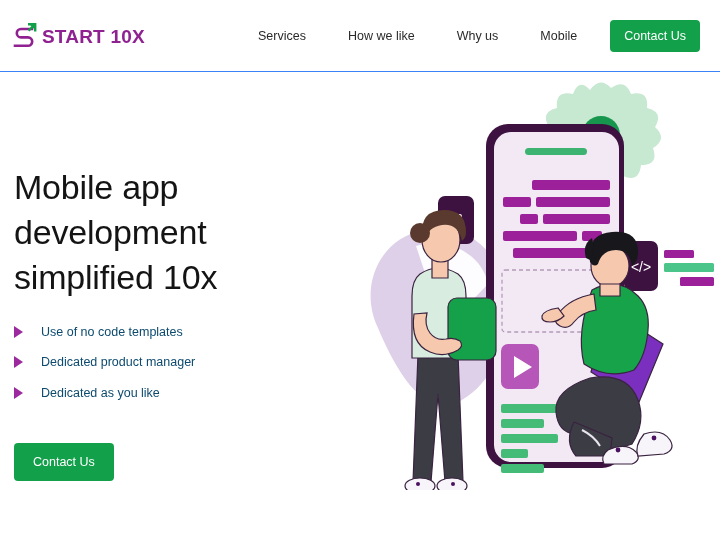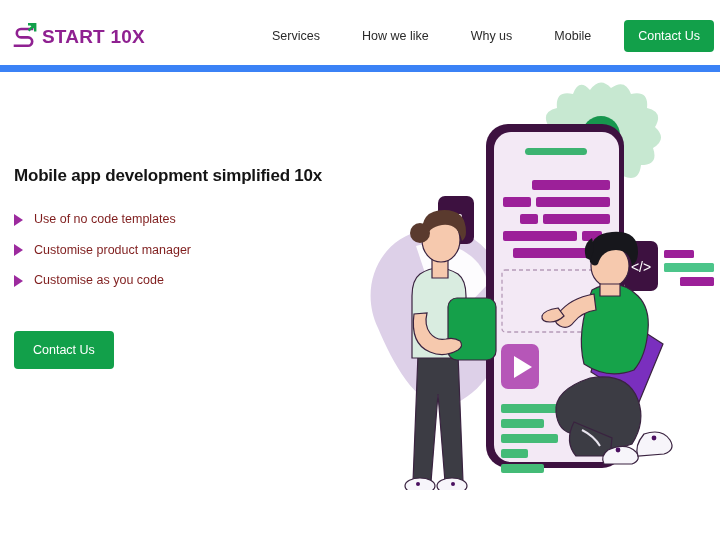--- a/index.html
+++ b/index.html
@@ -22,21 +22,21 @@
     background: #ffffff;
   }
 
   
   .header {
     position: absolute;
     left: 0; top: 0;
     width: 720px;
     height: 72px;
     background: #ffffff;
-    border-bottom: 7px solid #3b82f6;
+    border-bottom: 1px solid #3b82f6;
     box-sizing: border-box;
     display: flex;
     align-items: center;
   }
   .brand {
     position: absolute;
     left: 12px;
     top: 22px;
     display: flex;
     align-items: center;
@@ -53,21 +53,21 @@
     font-size: 19px;
     font-weight: 600;
     letter-spacing: 0.2px;
     color: #8f2191;
     white-space: nowrap;
     line-height: 1;
   }
 
   .nav {
     position: absolute;
-    right: 6px;
+    right: 20px;
     top: 0;
     height: 72px;
     display: flex;
     align-items: center;
     gap: 0;
   }
   .nav-link {
     font-size: 12.5px;
     color: #2a2a2a;
     text-decoration: none;
@@ -90,22 +90,22 @@
   }
 
   
   .hero-left {
     position: absolute;
     left: 14px;
     top: 165px;
     width: 340px;
   }
   .hero-title {
-    font-size: 17px;
-    font-weight: 700;
+    font-size: 34px;
+    font-weight: 400;
     line-height: 1.32;
     letter-spacing: -0.2px;
     color: #141414;
     margin: 0 0 26px 0;
     max-width: 310px;
   }
   .bullets {
     list-style: none;
     margin: 0;
     padding: 0;
@@ -118,22 +118,23 @@
   }
   .bullet-marker {
     width: 0; height: 0;
     border-left: 9px solid #9c2a9e;
     border-top: 6px solid transparent;
     border-bottom: 6px solid transparent;
     flex: none;
   }
   .bullet-text {
     font-size: 12.5px;
-    color: #7f1d1d;
+    color: #0c4a6e;
     line-height: 1;
+    margin-left: 7px;
   }
   .hero-cta {
     margin-top: 26px;
     background: #12a04a;
     color: #ffffff;
     font-size: 12.5px;
     border: none;
     border-radius: 4px;
     padding: 12px 19px;
     cursor: pointer;
@@ -181,25 +182,25 @@
   <div class="hero-left">
     <h1 class="hero-title">Mobile app development simplified 10x</h1>
 
     <ul class="bullets">
       <li class="bullet">
         <span class="bullet-marker"></span>
         <span class="bullet-text">Use of no code templates</span>
       </li>
       <li class="bullet">
         <span class="bullet-marker"></span>
-        <span class="bullet-text">Customise product manager</span>
+        <span class="bullet-text">Dedicated product manager</span>
       </li>
       <li class="bullet">
         <span class="bullet-marker"></span>
-        <span class="bullet-text">Customise as you code</span>
+        <span class="bullet-text">Dedicated as you like</span>
       </li>
     </ul>
 
     <button class="hero-cta">Contact Us</button>
   </div>
 
   <div class="hero-art">
     <svg width="368" height="412" viewBox="0 0 368 412">
 
       <g>

